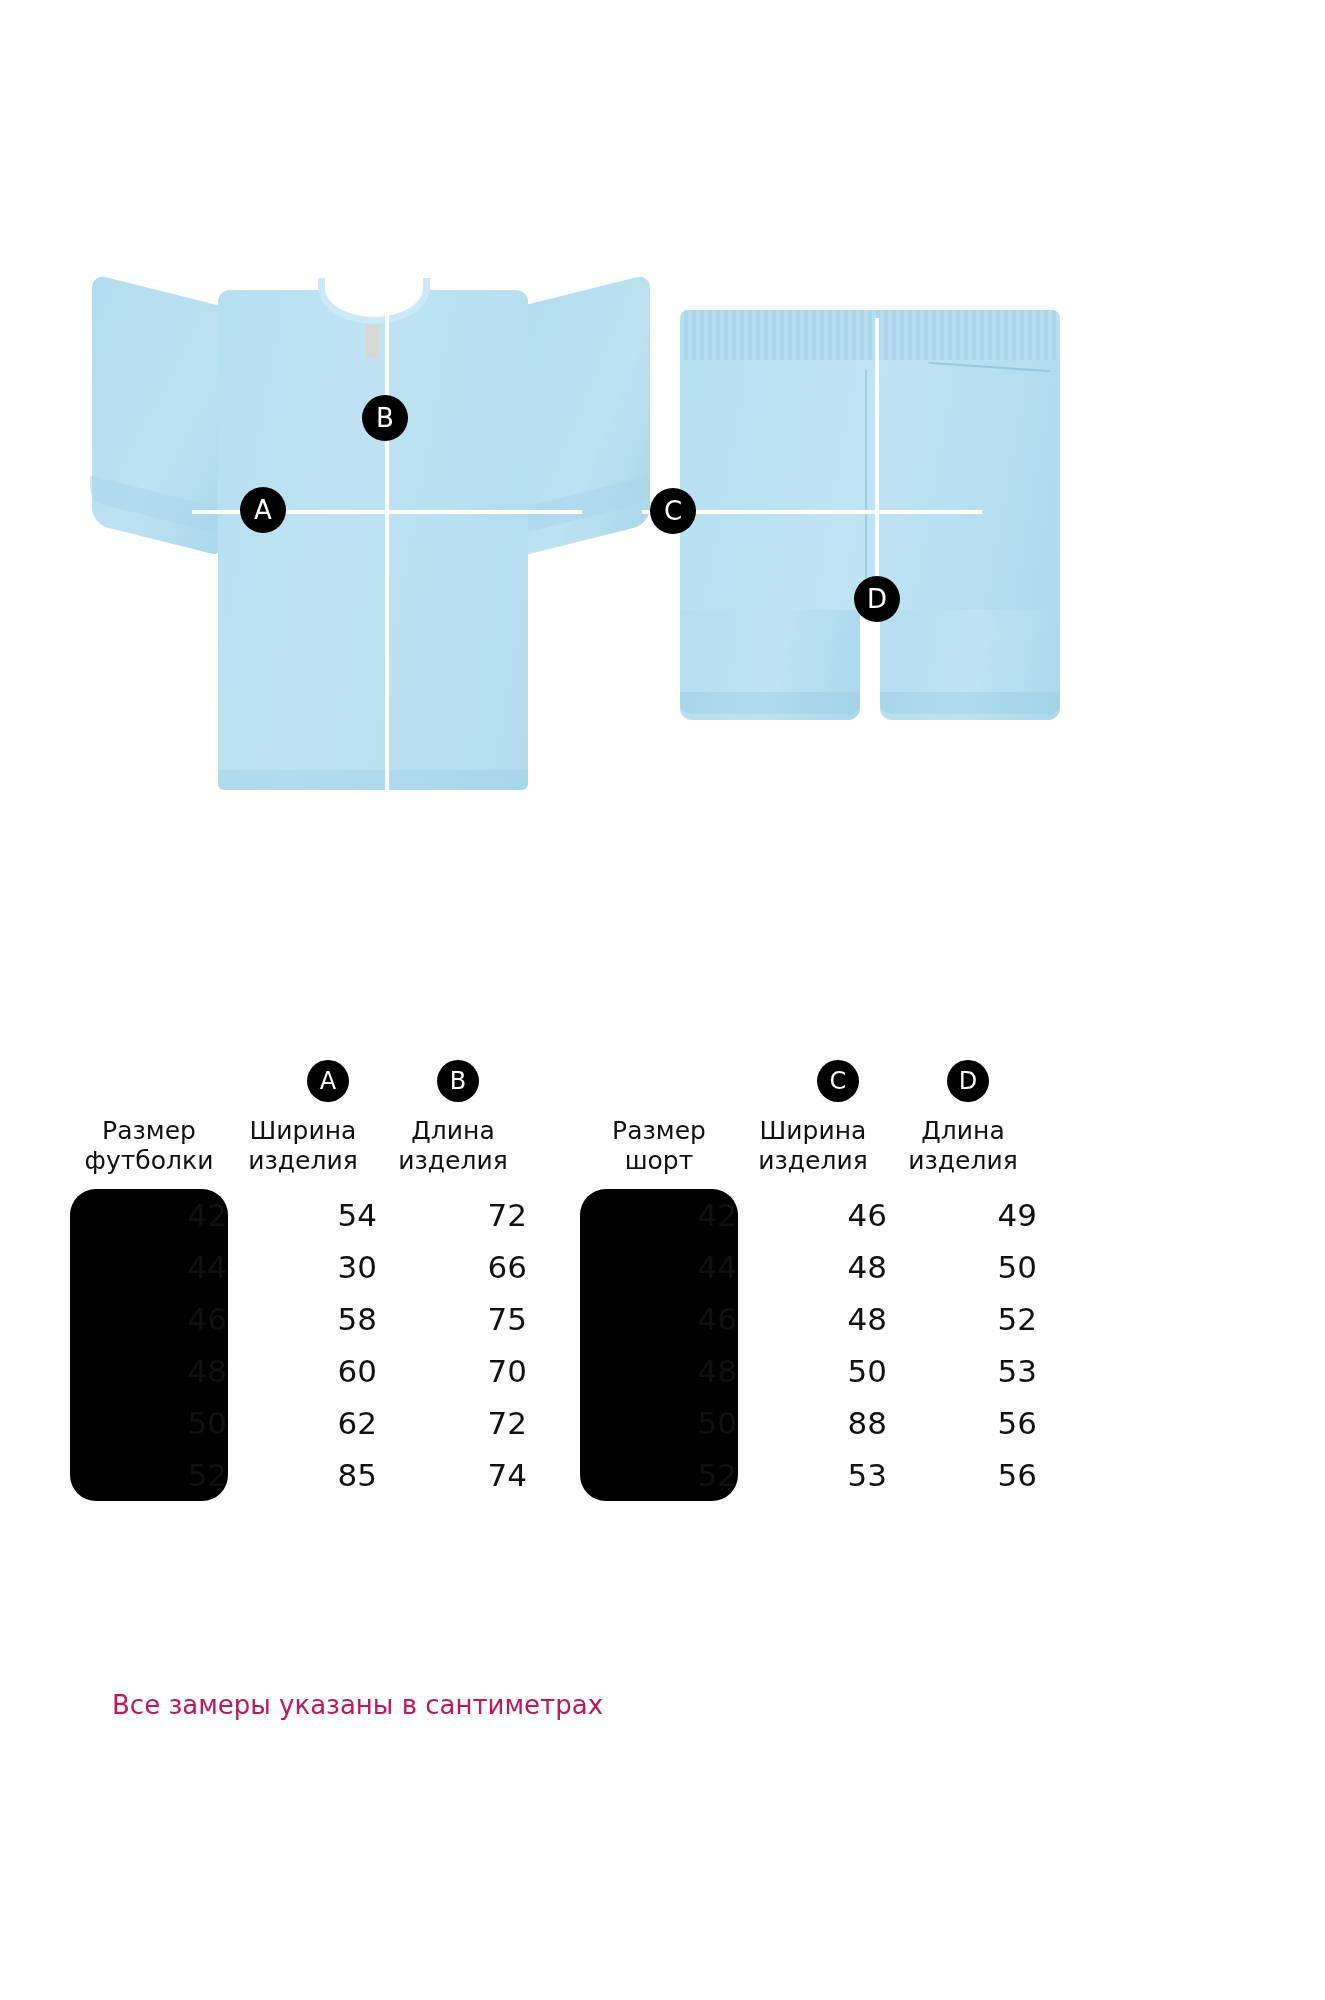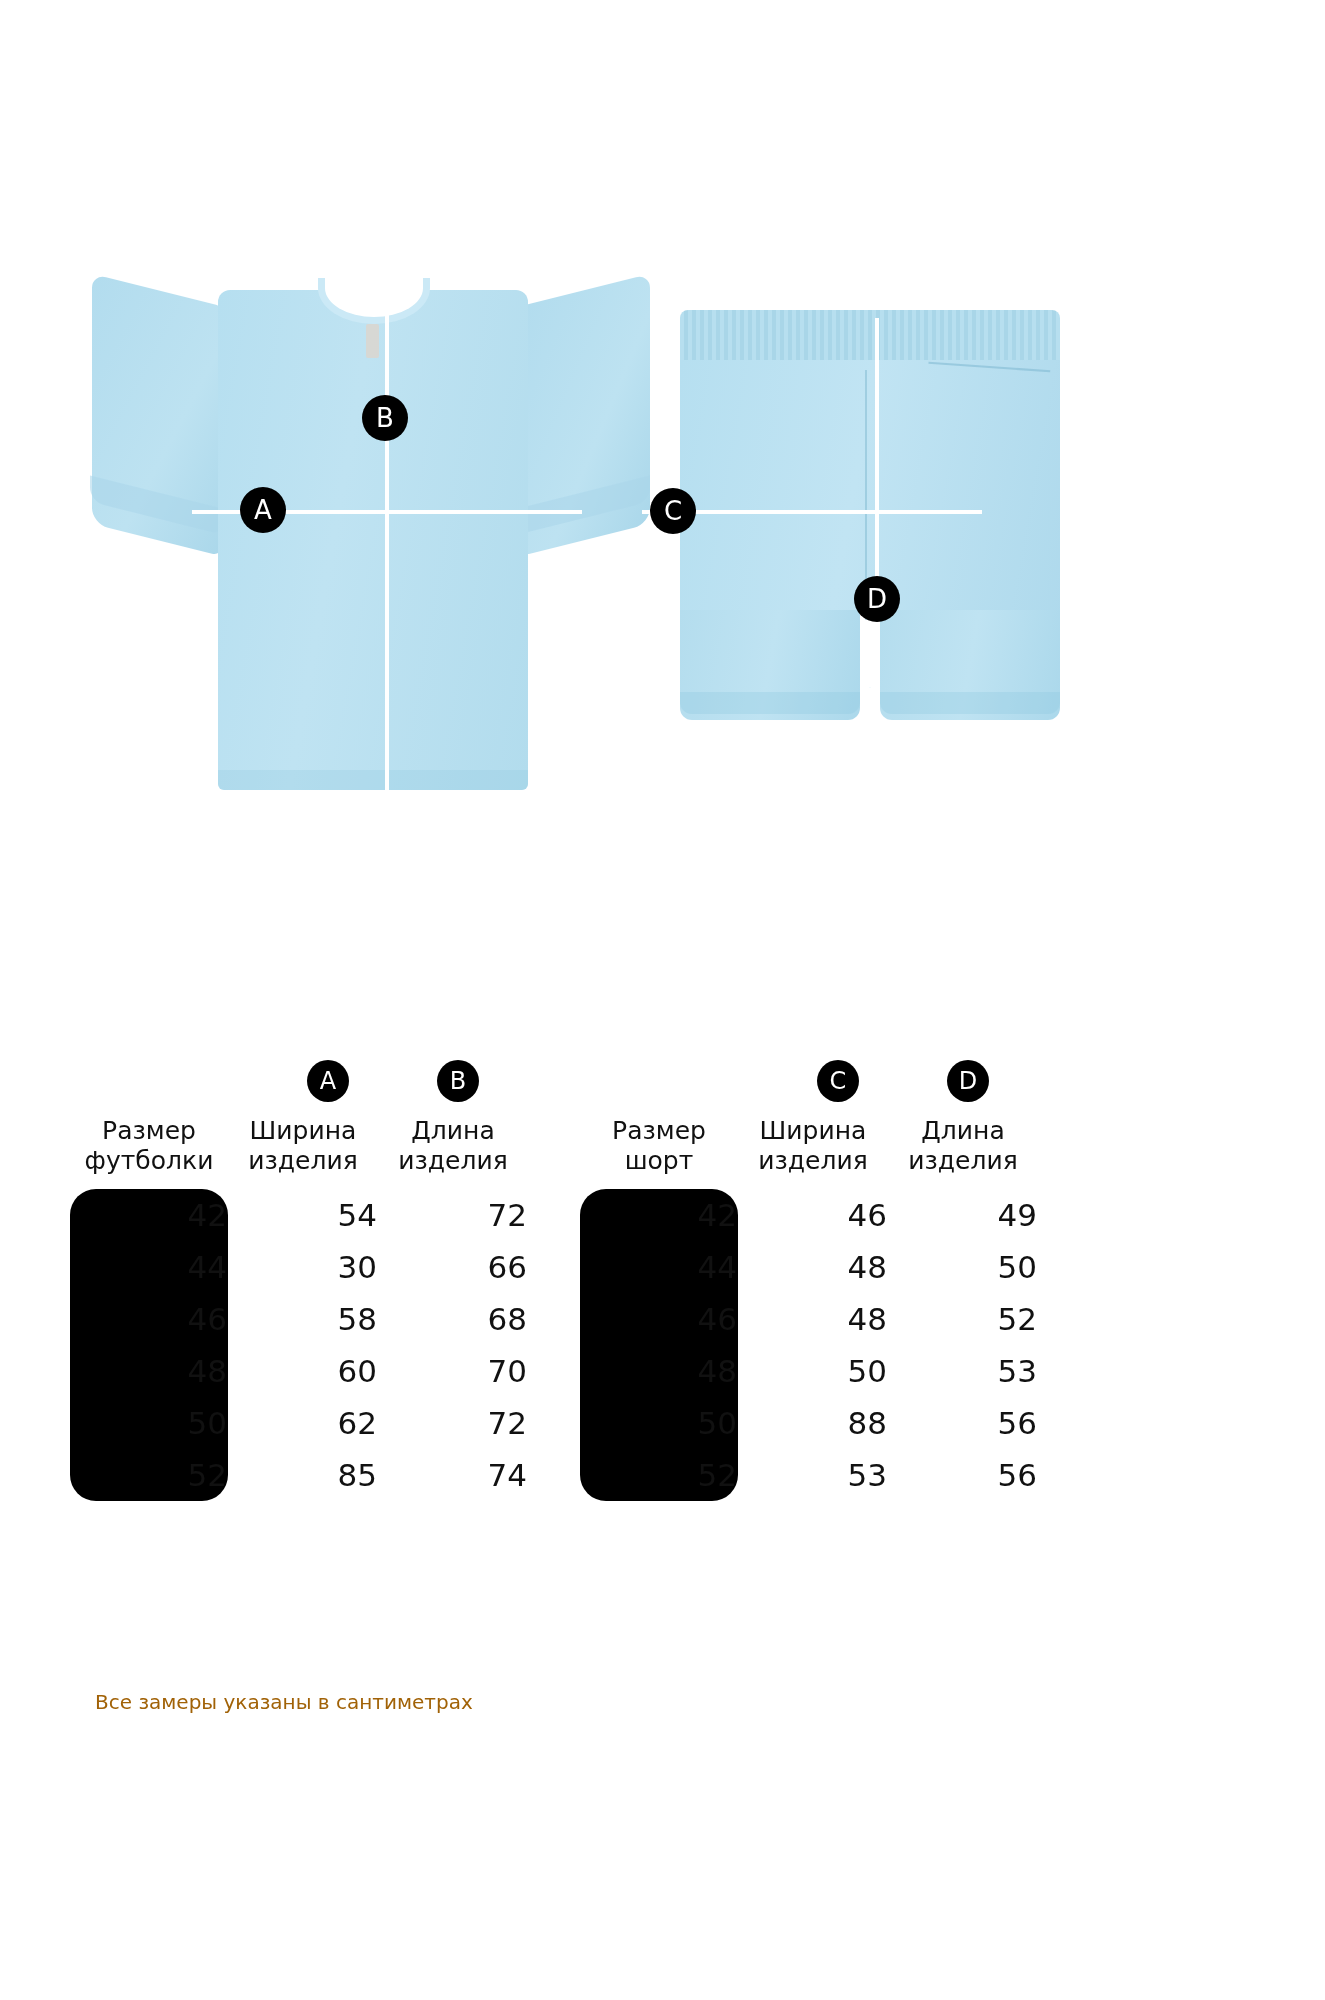--- a/index.html
+++ b/index.html
@@ -270,24 +270,24 @@
   }
   tbody tr:first-child td.size-cell {
     border-radius: 26px 26px 0 0;
   }
   tbody tr:last-child td.size-cell {
     border-radius: 0 0 26px 26px;
   }
 
   .footnote {
     position: absolute;
-    left: 95px;
+    left: 112px;
     top: 1690px;
-    font-size: 20px;
-    color: #a16207;
+    font-size: 26px;
+    color: #be185d;
   }
 </style>
 </head>
 <body>
 
 <div class="page">
 
 
   <div class="illustration">
 
@@ -349,21 +349,21 @@
             <td>72</td>
           </tr>
           <tr>
             <td class="size-cell">44</td>
             <td>30</td>
             <td>66</td>
           </tr>
           <tr>
             <td class="size-cell">46</td>
             <td>58</td>
-            <td>68</td>
+            <td>75</td>
           </tr>
           <tr>
             <td class="size-cell">48</td>
             <td>60</td>
             <td>70</td>
           </tr>
           <tr>
             <td class="size-cell">50</td>
             <td>62</td>
             <td>72</td>

